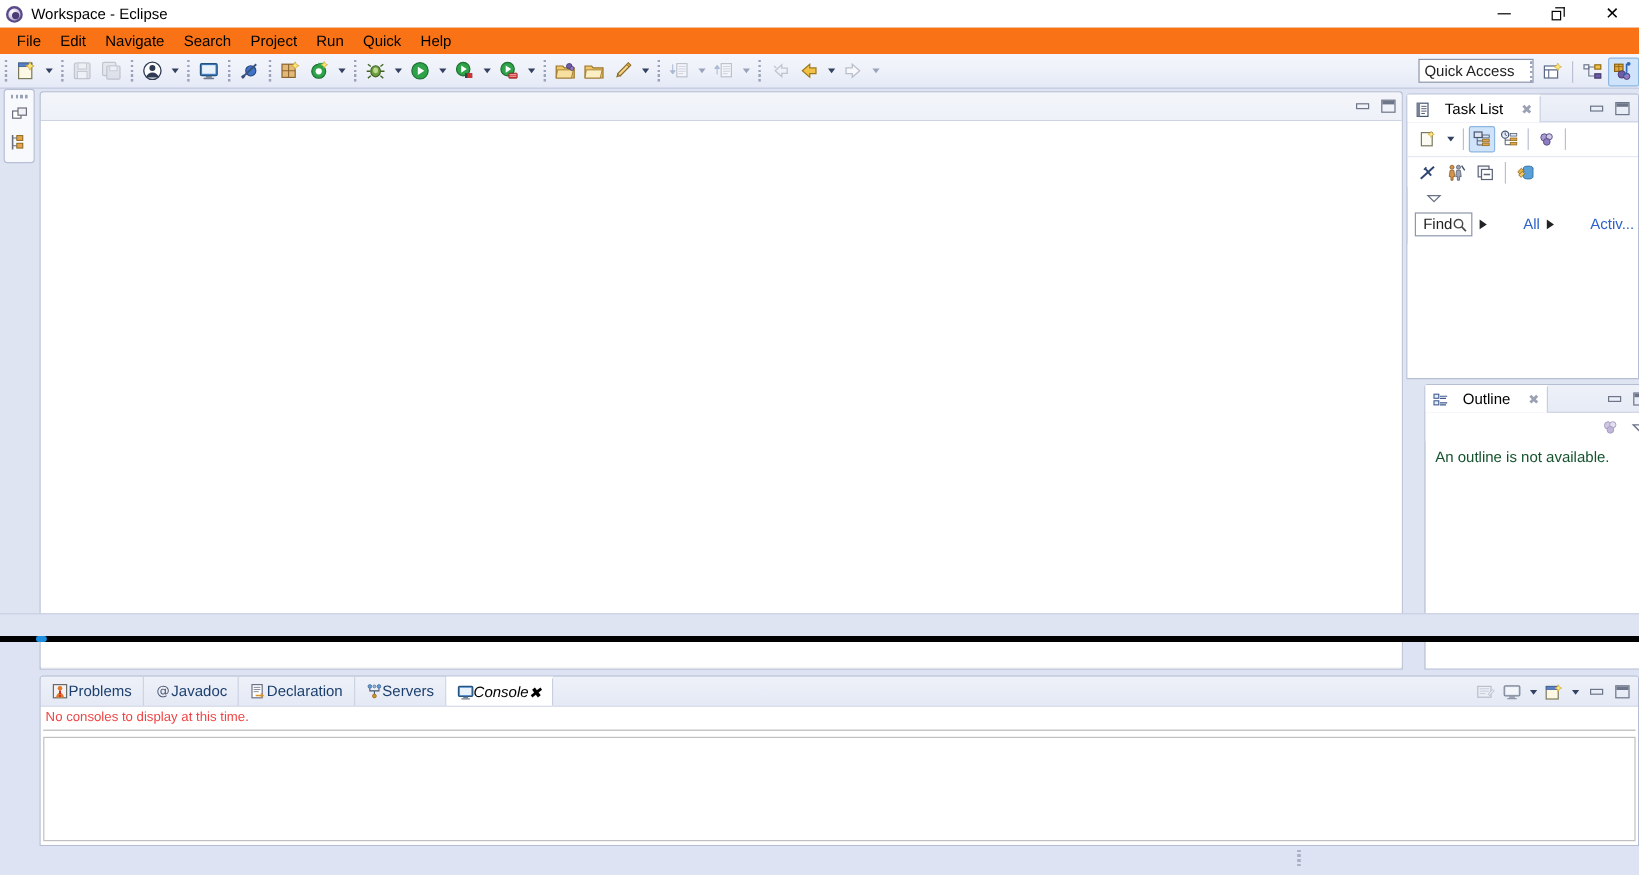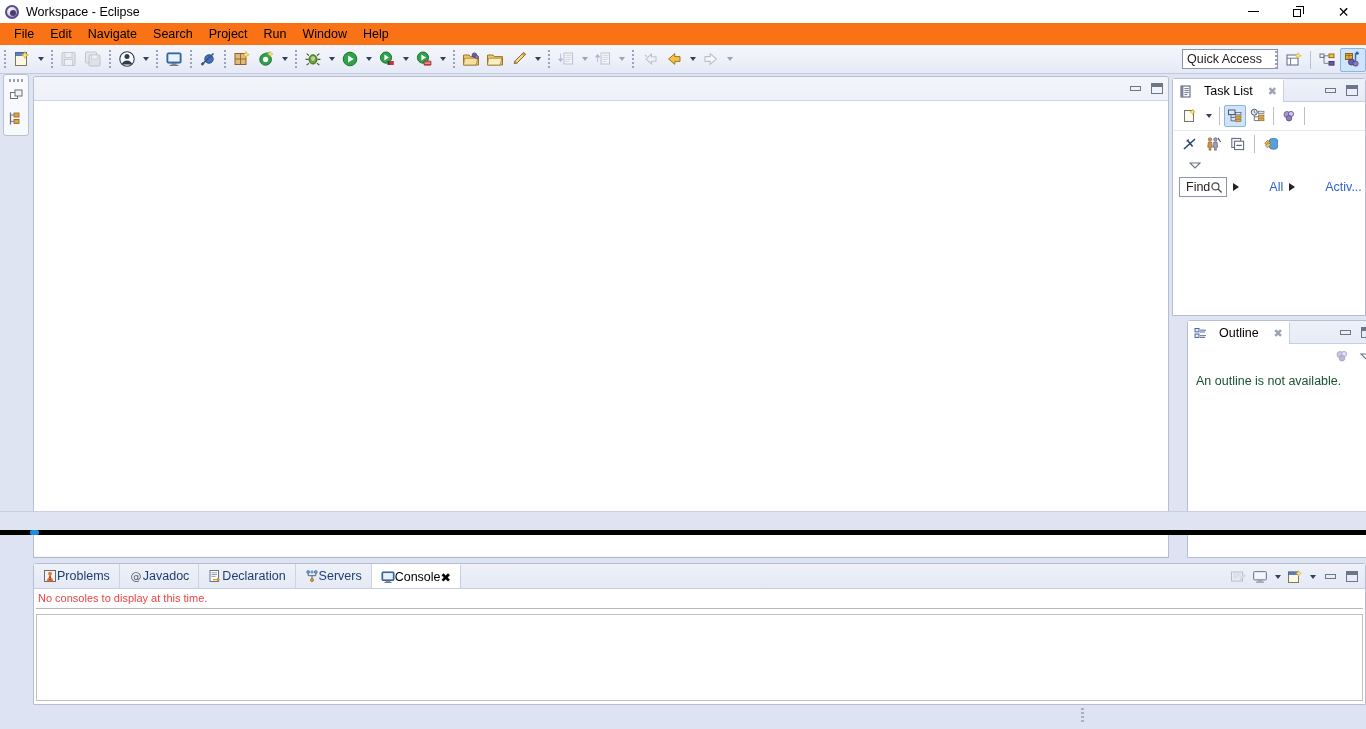--- a/index.html
+++ b/index.html
@@ -245,20 +245,21 @@
   }
   .bp-tab {
     display: flex; align-items: center; gap: 0; padding: 0 9px;
     font-size: 12.5px; color: #1c3f6e;
     border-right: 1px solid #ccd3e3;
   }
   .bp-tab.active {
     background: #ffffff; color: #000;
     border-top: 2px solid #ffffff;
     border-right: 1px solid #c7cee0;
+    font-style: italic;
   }
   .bp-ctrls {
     position: absolute; right: 2px; top: 0; height: 25px; display: flex; align-items: center;
   }
   .bp-body { position: absolute; left: 0; top: 25px; right: 0; bottom: 0; background: #fff; }
   .bp-msg { padding: 3px 4px 4px 4px; font-size: 11px; color: #ef4444; }
   .bp-rule { height: 1px; background: #b9b9b9; margin: 0 2px; }
   .bp-console {
     position: absolute; left: 2px; top: 25px; right: 2px; bottom: 3px;
     border: 1px solid #c0c0c0; background: #fff;
@@ -313,21 +314,21 @@
     </div>
   </div>
 
   <div class="menubar">
     <div class="menu-item">File</div>
     <div class="menu-item">Edit</div>
     <div class="menu-item">Navigate</div>
     <div class="menu-item">Search</div>
     <div class="menu-item">Project</div>
     <div class="menu-item">Run</div>
-    <div class="menu-item">Window</div>
+    <div class="menu-item">Quick</div>
     <div class="menu-item">Help</div>
   </div>
 
   <div class="toolbar">
     <div class="tb-sep"></div>
 
     <div class="tb-btn">
       <svg width="18" height="18" viewBox="0 0 18 18">
         <rect x="2.5" y="2.5" width="11" height="13" fill="#fdf8e3" stroke="#7a7a5e" stroke-width="1"></rect>
         <rect x="2.5" y="2.5" width="11" height="3" fill="#5b7fc2" stroke="#3a5e9e" stroke-width="0.7"></rect>

